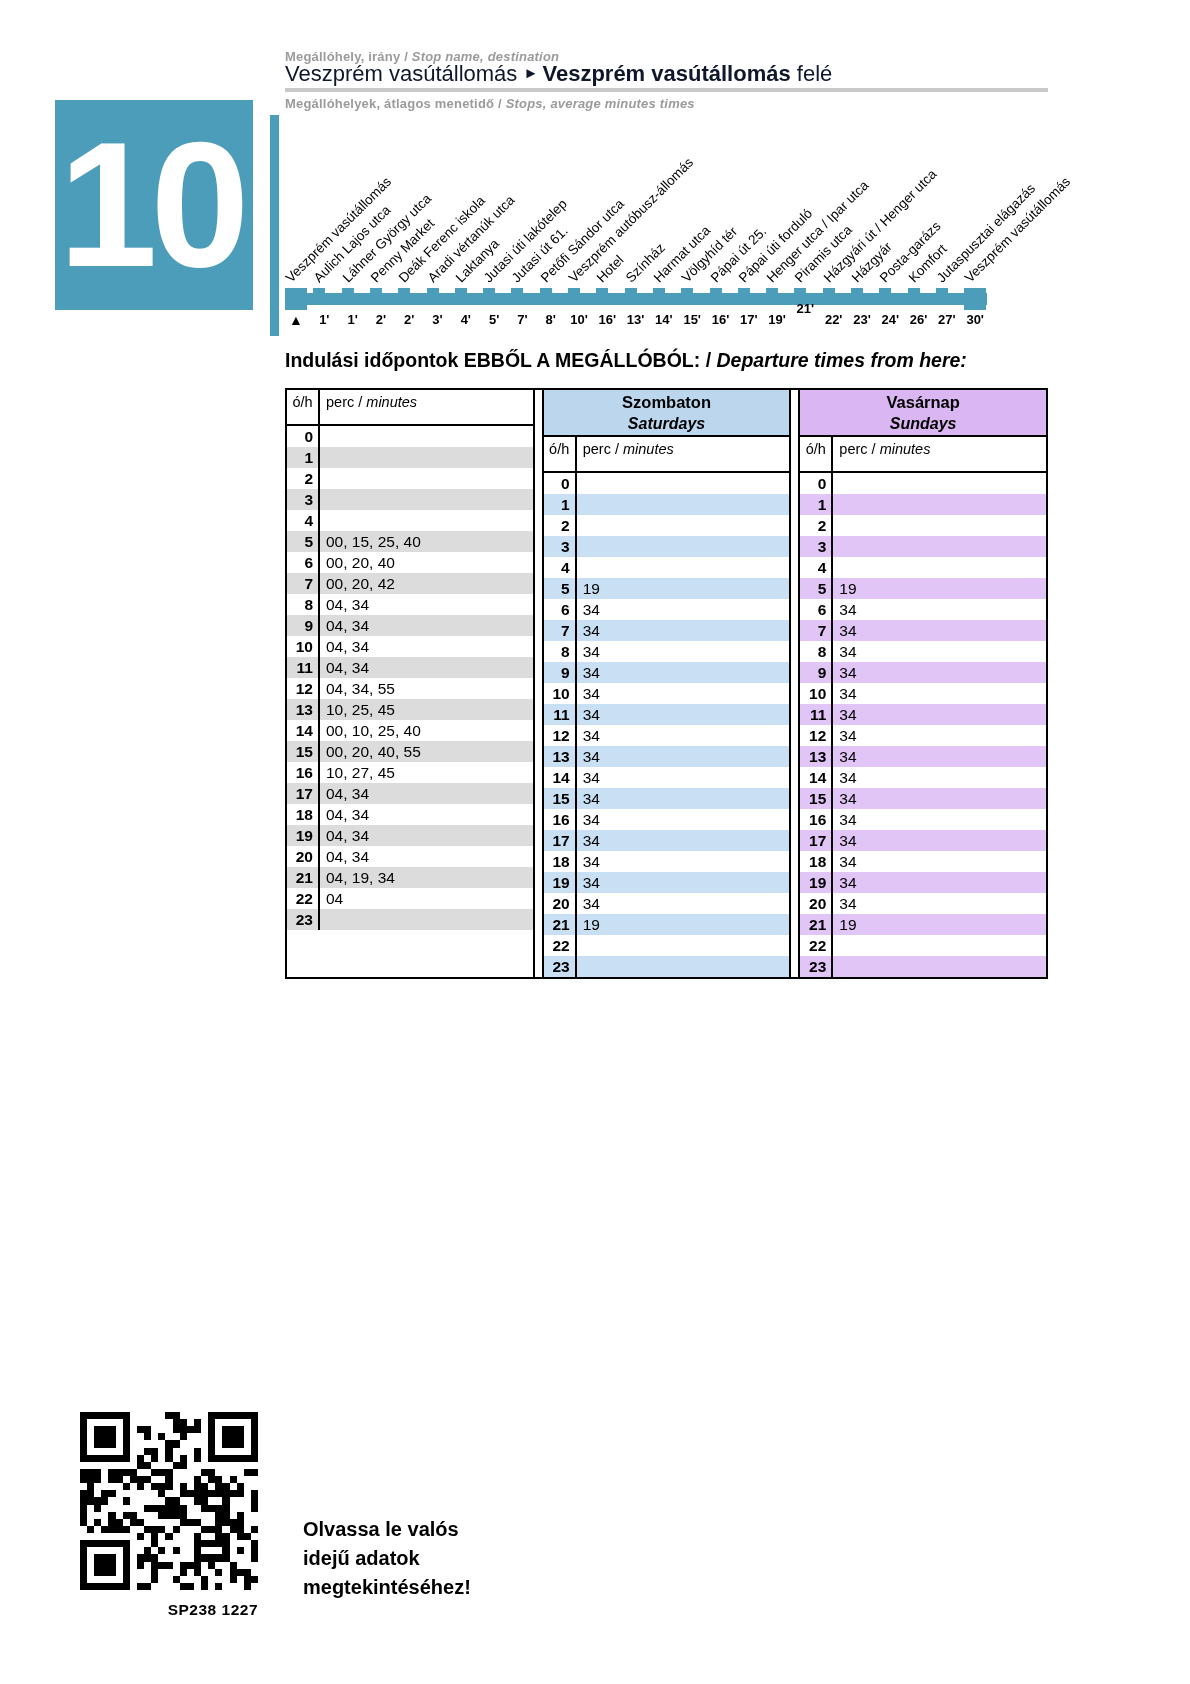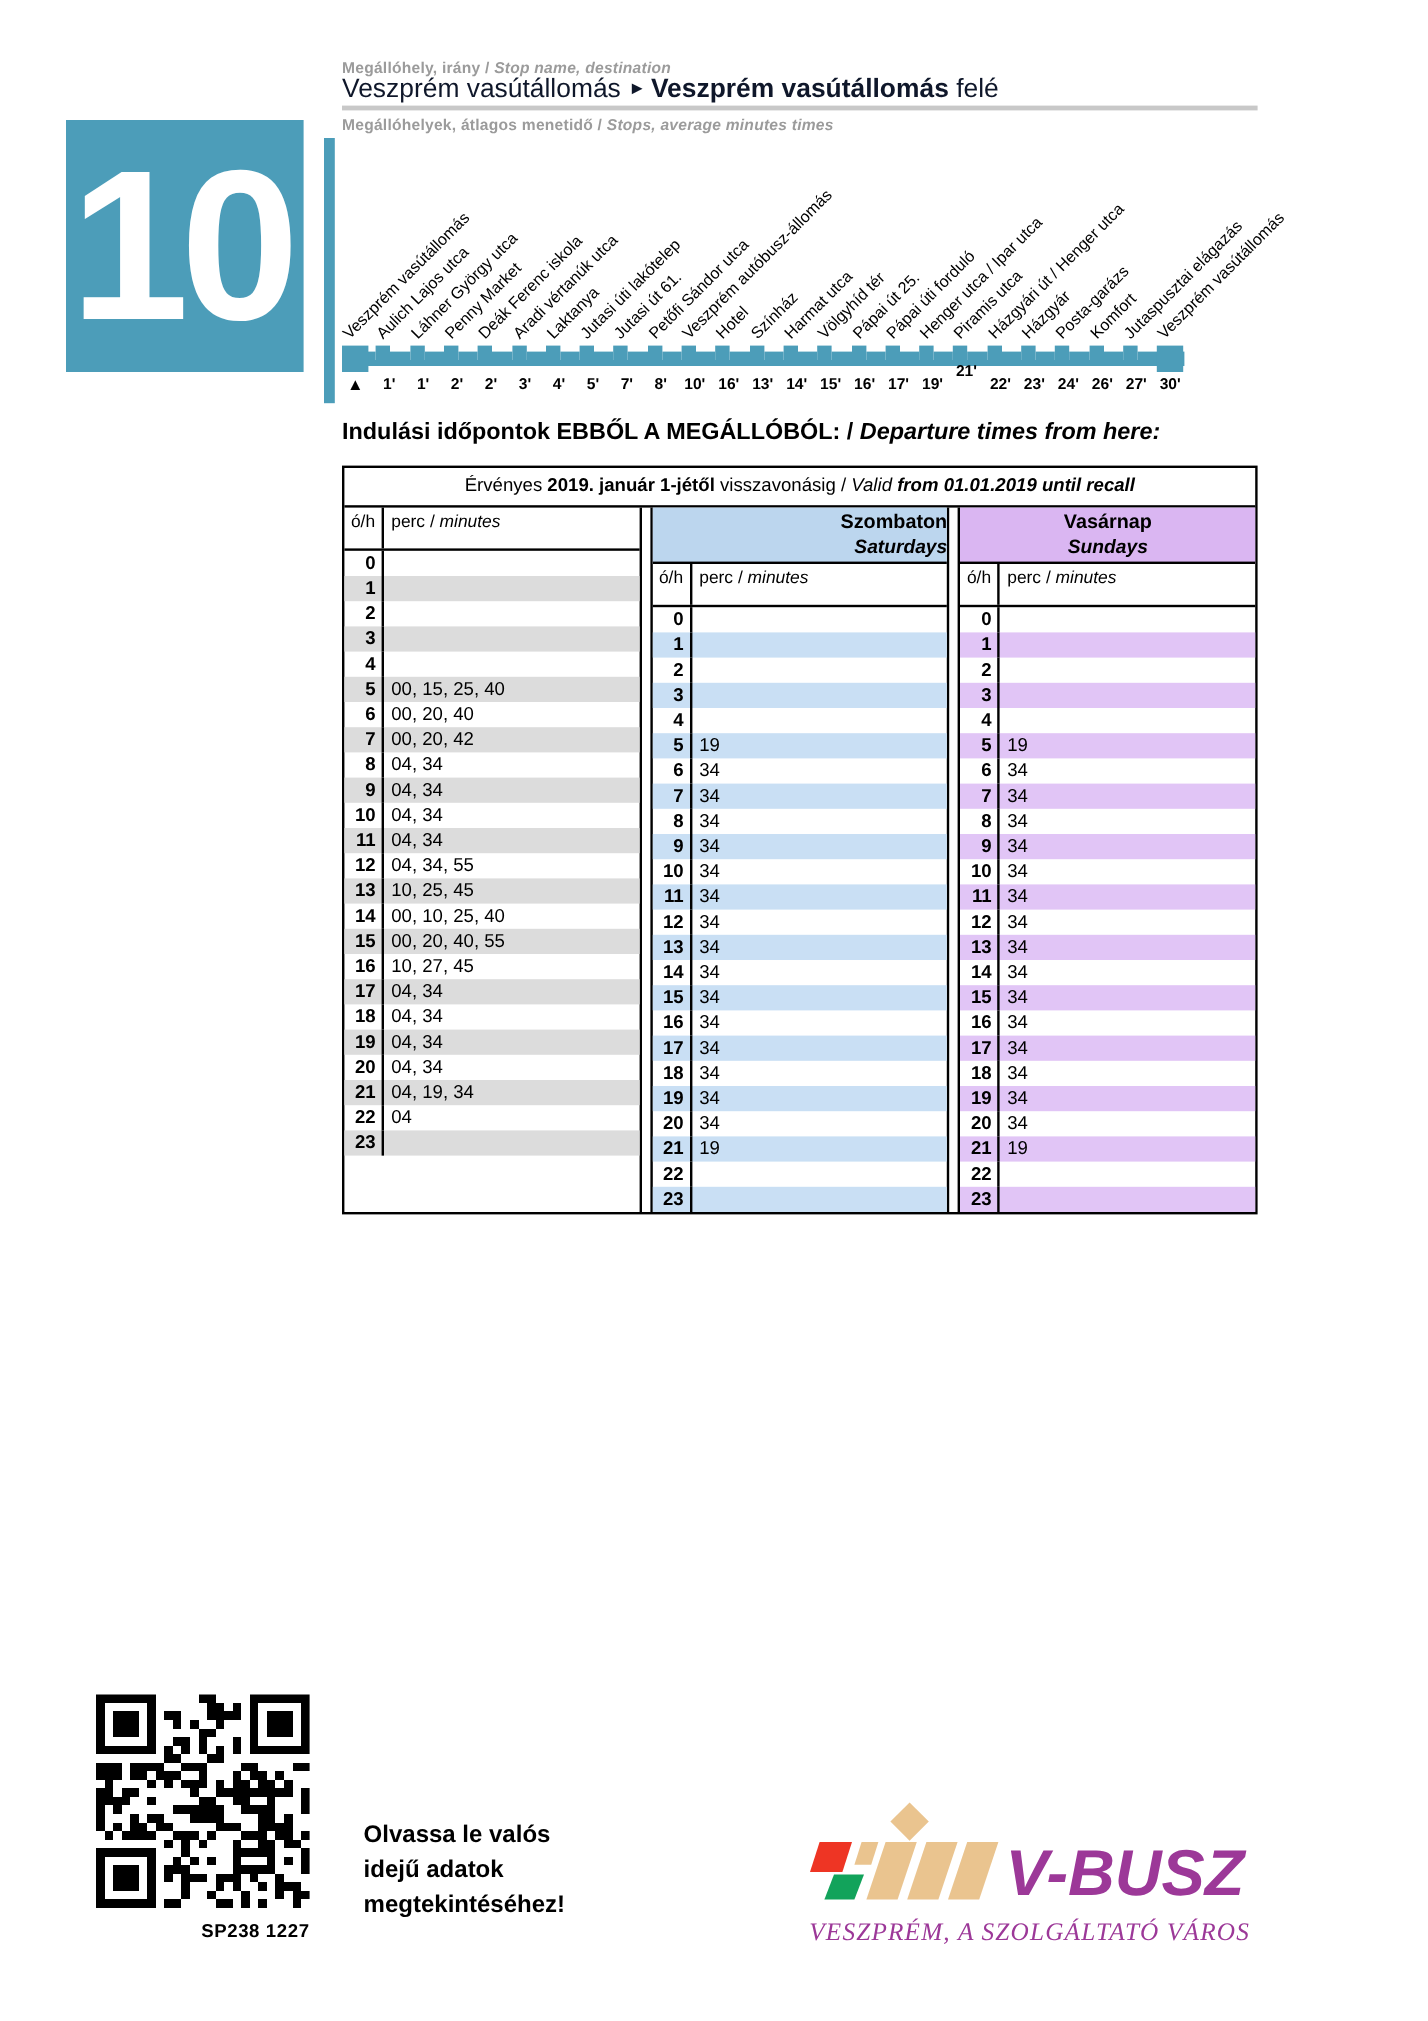--- a/index.html
+++ b/index.html
@@ -155,21 +155,20 @@
       <div class="chain-node" style="left: 935.9px; top: 288px;"></div>
       <div class="time-label" style="left: 928.9px; top: 312px;">27'</div>
       <div class="stop-label" style="left: 973.2px; top: 270px;">Veszprém vasútállomás</div>
       <div class="chain-node terminal" style="left: 964.2px; top: 288px;"></div>
       <div class="time-label" style="left: 957.2px; top: 312px;">30'</div>
     </div>
 
   <div class="departures-title"><span>Indulási időpontok </span><span>EBBŐL A MEGÁLLÓBÓL:</span><span> / </span><span class="it">Departure times from here:</span></div>
 
   <div class="timetable">
-    <div class="validity"><span>Érvényes </span><b>2019. január 1-jétől</b><span> visszavonásig / </span><span class="it">Valid </span><span class="bit">from 01.01.2019 until recall</span></div>
     <div class="groups" id="groups">
         <div class="group">
           <div class="subheader">
             <div class="hour-cell">ó/h</div>
             <div class="minutes-cell"><span class="hu">perc / </span><span class="it">minutes</span></div>
           </div>
           <div class="trow">
             <div class="hour-cell">0</div>
             <div class="minutes-cell"></div>
           </div>
@@ -260,21 +259,21 @@
           <div class="trow">
             <div class="hour-cell">22</div>
             <div class="minutes-cell">04</div>
           </div>
           <div class="trow" style="background: rgb(220, 220, 220);">
             <div class="hour-cell">23</div>
             <div class="minutes-cell"></div>
           </div>
         </div>
         <div class="group">
-          <div class="day-header" style="background: rgb(188, 214, 238); text-align: right;">
+          <div class="day-header" style="background: rgb(188, 214, 238);">
             <div class="hu">Szombaton</div>
             <div class="en">Saturdays</div>
           </div>
           <div class="subheader">
             <div class="hour-cell">ó/h</div>
             <div class="minutes-cell"><span class="hu">perc / </span><span class="it">minutes</span></div>
           </div>
           <div class="trow">
             <div class="hour-cell">0</div>
             <div class="minutes-cell"></div>
@@ -700,27 +699,14 @@
       <rect x="23" y="24" width="1" height="1" fill="#000"></rect>
     </svg>
   <div class="qr-caption">SP238 1227</div>
 
   <div class="scan-text">
     <div>Olvassa le valós</div>
     <div>idejű adatok</div>
     <div>megtekintéséhez!</div>
   </div>
 
-  <div class="logo">
-    <svg class="logo-mosaic" width="190" height="95" viewBox="0 0 190 95">
-      <polygon points="110,6 126,22 110,38 94,22" fill="#EAC48F"></polygon>
-      <polygon points="35,39 62,39 54,64 27,64" fill="#EE3524"></polygon>
-      <polygon points="47,66 72,66 64,87 39,87" fill="#12A35B"></polygon>
-      <polygon points="70,39 84,39 78,58 64,58" fill="#EAC48F"></polygon>
-      <polygon points="90,39 116,39 100,87 74,87" fill="#EAC48F"></polygon>
-      <polygon points="124,39 150,39 134,87 108,87" fill="#EAC48F"></polygon>
-      <polygon points="158,39 184,39 168,87 142,87" fill="#EAC48F"></polygon>
-    </svg>
-    <div class="logo-name" id="logo-name" style="color: rgb(156, 56, 152);">V-BUSZ</div>
-    <div class="logo-tagline" id="logo-tagline" style="color: rgb(156, 56, 152);">VESZPRÉM, A SZOLGÁLTATÓ VÁROS</div>
-  </div>
 
 </div>
 
 </body></html>

